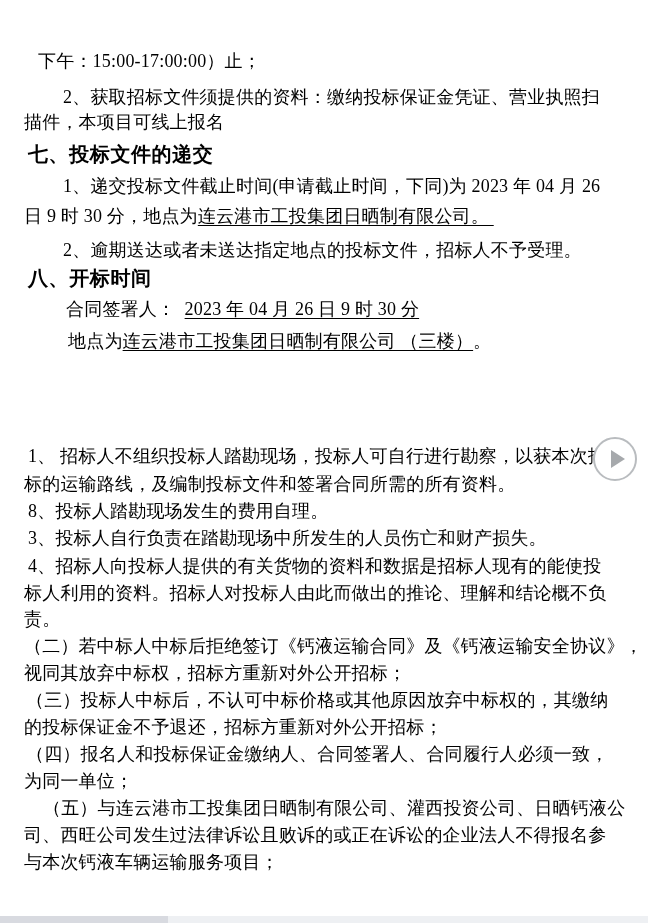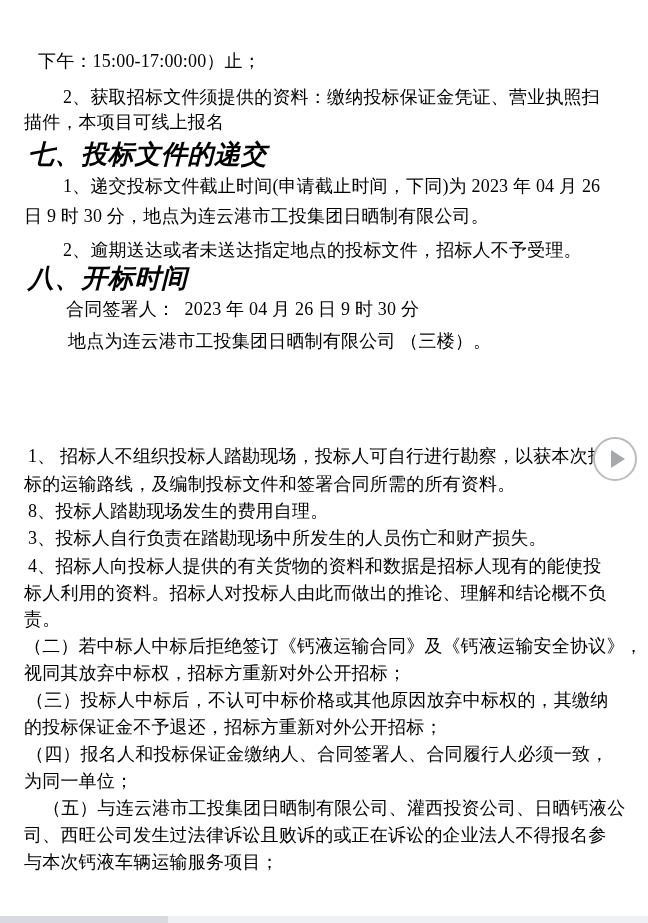--- a/index.html
+++ b/index.html
@@ -19,25 +19,25 @@
   .line {
     position:absolute;
     white-space:pre;
     font-size:18px;
     line-height:21px;
     color:#000000;
     letter-spacing:0.2px;
   }
   .h {
     font-weight:bold;
-    font-size:26px;
+    font-size:20px;
     letter-spacing:0.6px;
-    font-style:italic;
   }
   .u {
+    text-decoration:underline;
     text-underline-offset:3px;
     text-decoration-thickness:1px;
   }
   .next-btn {
     position:absolute; left:593px; top:437px;
     width:44px; height:44px;
     border:2px solid #b9bcbf;
     border-radius:50%;
     background:#ffffff;
     padding:0; margin:0;

